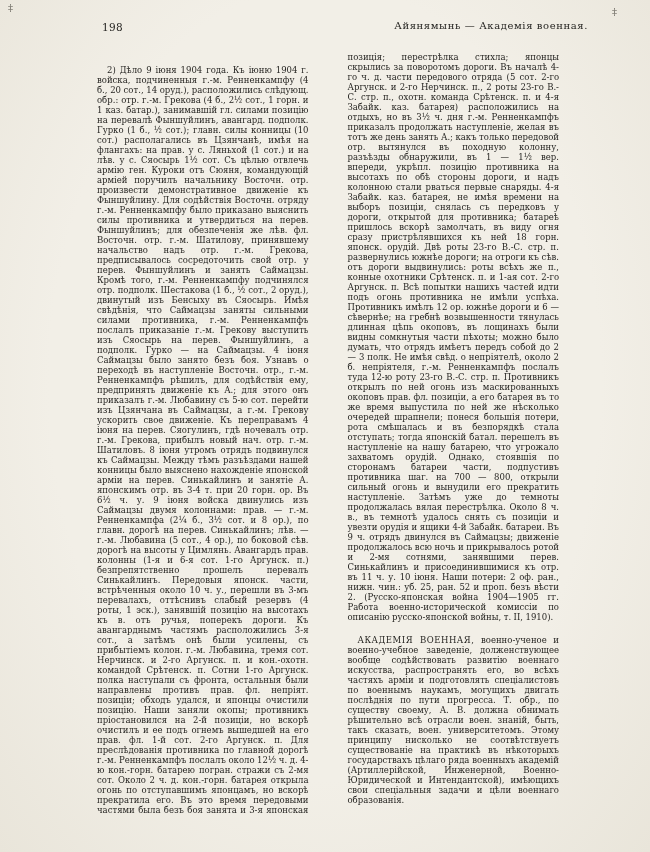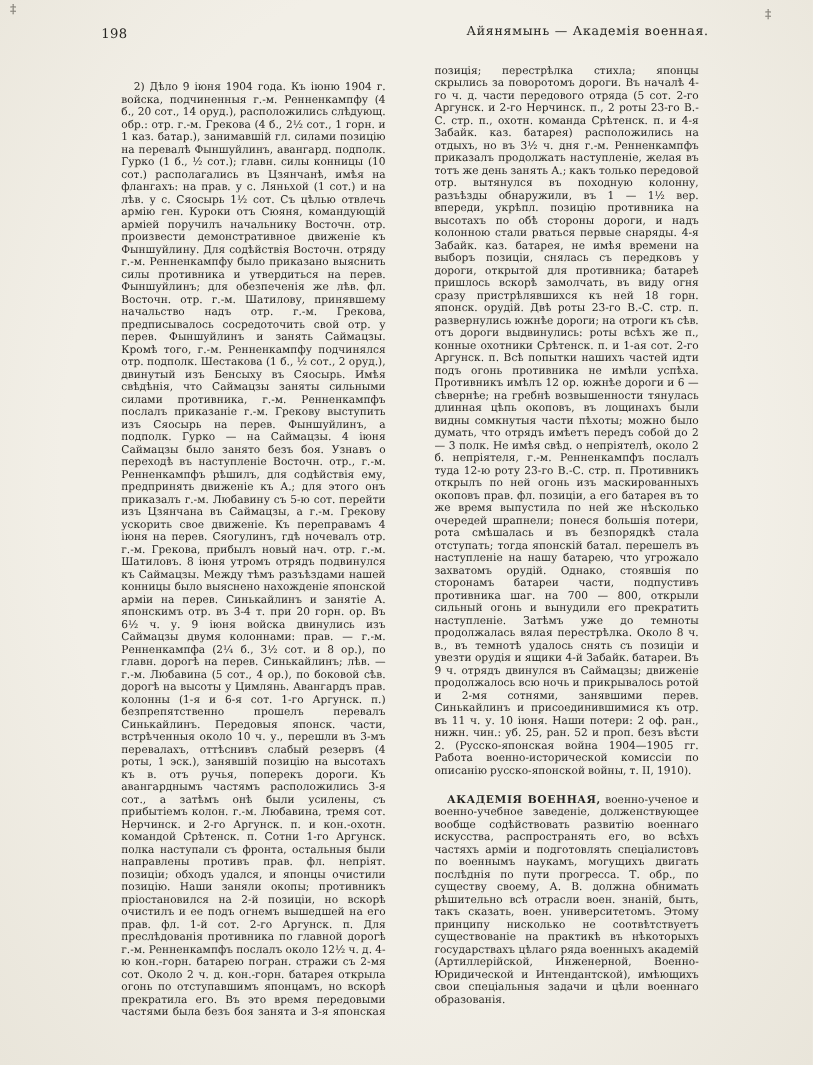--- a/index.html
+++ b/index.html
@@ -17,21 +17,21 @@
   }
   .corner-mark {
     position: absolute;
     font-size: 10px;
     color: #6d6a62;
   }
   .corner-mark.left  { top: 2px;  left: 8px; }
   .corner-mark.right { top: 6px;  left: 612px; }
   .header {
     position: absolute;
-    top: 20px; left: 79px; width: 488px; height: 14px;
+    top: 20px; left: 100px; width: 488px; height: 14px;
   }
   .page-number {
     position: absolute; left: 2px; top: 1px;
     font-size: 10.5px;
     letter-spacing: 0.3px;
   }
   .running-head {
     text-align: right;
     font-weight: normal;
     font-size: 10px;
@@ -51,21 +51,21 @@
     word-spacing: -0.2px;
   }
   .text-block p {
     margin: 13px;
     text-indent: 10px;
   }
   .text-block p.new-article {
     margin-top: 4px;
   }
   .article-head {
-    font-weight: bold;
+    font-weight: normal;
     letter-spacing: 0.5px;
   }
 </style>
 </head>
 <body>
 
 <div class="page">
 
   <span class="corner-mark left">‡</span>
   <span class="corner-mark right">‡</span>

